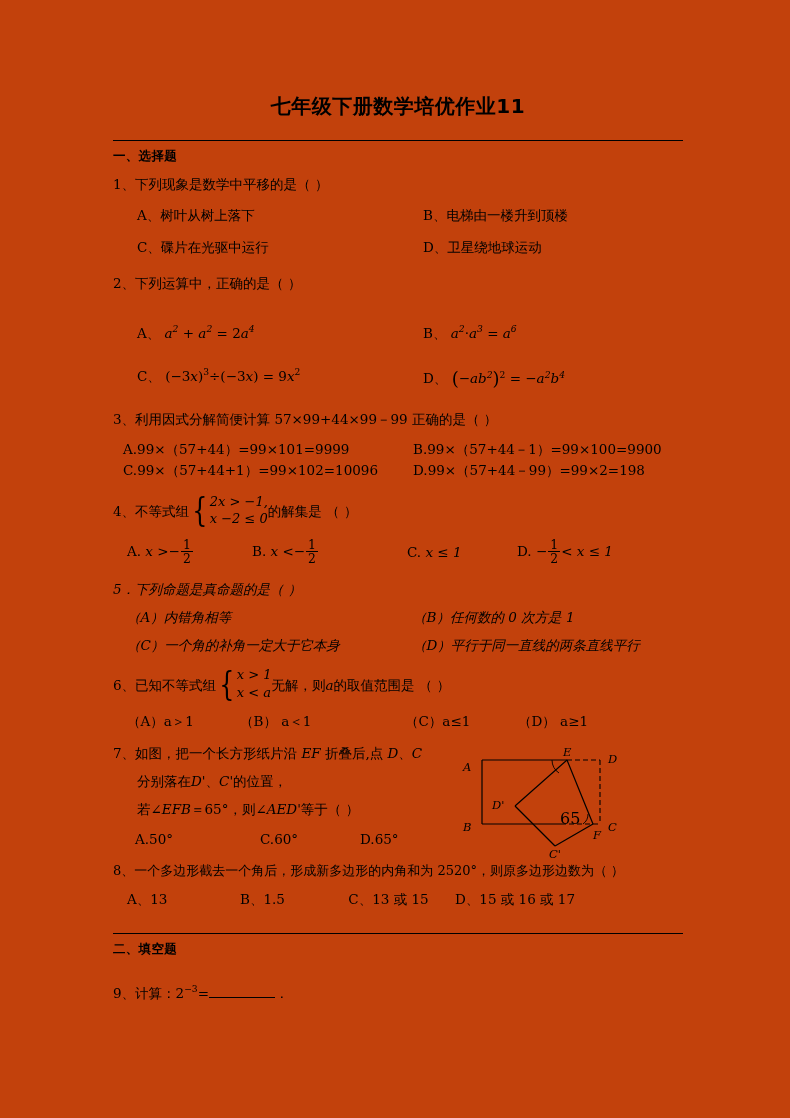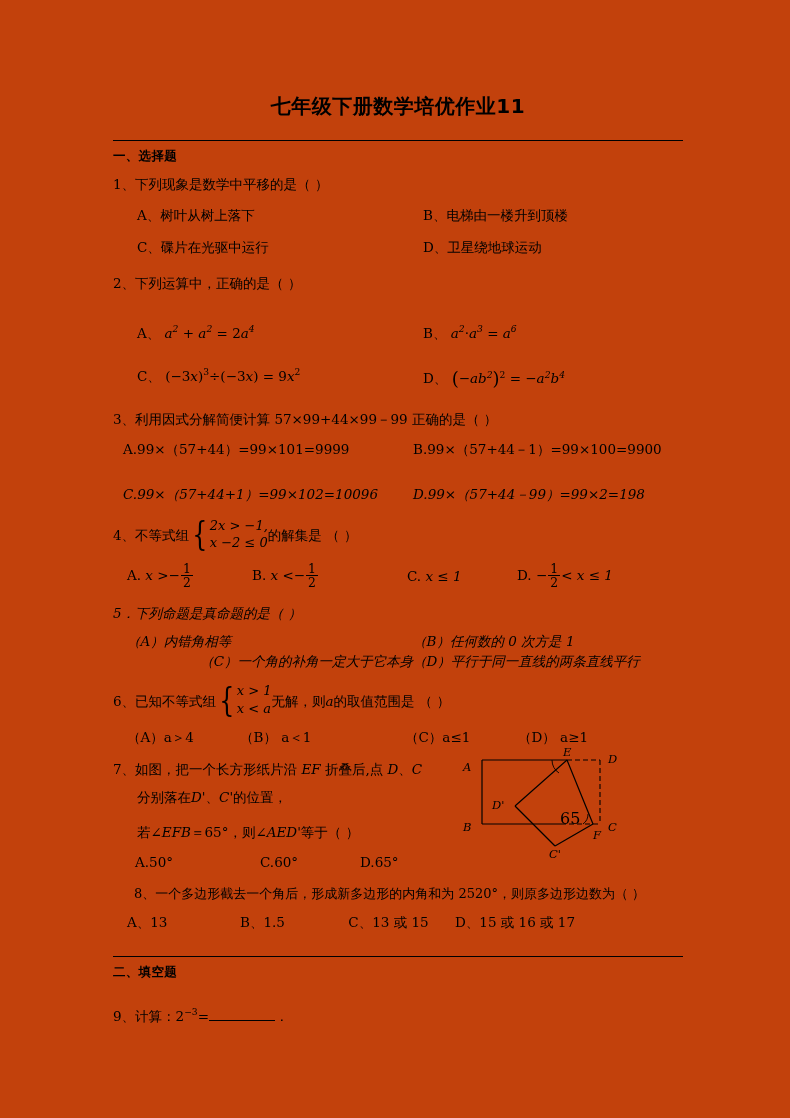--- a/index.html
+++ b/index.html
@@ -210,21 +210,21 @@
         </span>
       </div>
     </div>
 
     <div class="q" style="margin-top:17px;">
       <div class="q-stem">3、利用因式分解简便计算 57×99+44×99－99 正确的是（    ）</div>
       <div class="opt-row" style="margin-top:10px;padding-left:10px;">
         <span class="opt" style="width:290px;">A.99×（57+44）=99×101=9999</span>
         <span class="opt">B.99×（57+44－1）=99×100=9900</span>
       </div>
-      <div class="opt-row" style="margin-top:25px;padding-left:10px;font-style:italic;">
+      <div class="opt-row" style="margin-top:1px;padding-left:10px;">
         <span class="opt" style="width:290px;">C.99×（57+44+1）=99×102=10096</span>
         <span class="opt">D.99×（57+44－99）=99×2=198</span>
       </div>
     </div>
 
     <div class="q" style="margin-top:13px;">
       <div class="q-stem" style="display:flex;align-items:center;">
         <span>4、不等式组</span>
         <span class="sys">
           <span class="brace">{</span>
@@ -254,67 +254,67 @@
         </span>
       </div>
     </div>
 
     <div class="q" style="margin-top:13px;font-style:italic;">
       <div class="q-stem">5．下列命题是真命题的是（    ）</div>
       <div class="opt-row" style="margin-top:8px;padding-left:14px;">
         <span class="opt" style="width:286px;">（A）内错角相等</span>
         <span class="opt">（B）任何数的 0 次方是 1</span>
       </div>
-      <div class="opt-row" style="padding-left:14px;text-align:right;">
+      <div class="opt-row" style="margin-top:8px;padding-left:14px;">
         <span class="opt" style="width:286px;">（C）一个角的补角一定大于它本身</span>
         <span class="opt">（D）平行于同一直线的两条直线平行</span>
       </div>
     </div>
 
     <div class="q" style="margin-top:12px;">
       <div class="q-stem" style="display:flex;align-items:center;">
         <span>6、已知不等式组</span>
         <span class="sys">
           <span class="brace">{</span>
           <span class="rows">
             <span class="it">x &gt; 1</span>
             <span class="it">x &lt; a</span>
           </span>
         </span>
         <span>无解，则 </span>
           <i>a</i>
           <span> 的取值范围是    （    ）</span>
       </div>
       <div class="opt-row" style="margin-top:8px;padding-left:14px;">
-        <span class="opt" style="width:113px;">（A）a＞4</span>
+        <span class="opt" style="width:113px;">（A）a＞1</span>
         <span class="opt" style="width:165px;">（B）    a＜1</span>
         <span class="opt" style="width:113px;">（C）a≤1</span>
         <span class="opt">（D）   a≥1</span>
       </div>
     </div>
 
     <div class="q" style="margin-top:12px;">
       <div class="q-stem" style="width:350px;">
         <span>7、如图，把一个长方形纸片沿 </span><i>EF</i><span> 折叠后,点 </span><i>D</i><span>、</span><i>C</i>
       </div>
       <div class="q-stem indent" style="margin-top:8px;width:350px;">
         <span>分别落在</span><i>D'</i><span>、</span><i>C'</i><span>的位置，</span>
       </div>
-      <div class="q-stem indent" style="margin-top:15px;width:350px;">
+      <div class="q-stem indent" style="margin-top:8px;width:350px;">
         <span>若∠</span><i>EFB</i><span>＝65°，则∠</span><i>AED'</i><span>等于（    ）</span>
       </div>
       <div class="opt-row" style="margin-top:9px;padding-left:22px;">
         <span class="opt" style="width:125px;">A.50°</span>
         <span class="opt" style="width:100px;">C.60°</span>
         <span class="opt">D.65°</span>
       </div>
     </div>
 
     <div class="q" style="margin-top:12px;">
-      <div class="q-stem" style="font-size:13px;margin-left:21px;">8、一个多边形截去一个角后，形成新多边形的内角和为 2520°，则原多边形边数为（    ）</div>
+      <div class="q-stem" style="font-size:13px;">8、一个多边形截去一个角后，形成新多边形的内角和为 2520°，则原多边形边数为（    ）</div>
       <div class="opt-row" style="margin-top:9px;padding-left:14px;">
         <span class="opt" style="width:113px;">A、13</span>
         <span class="opt" style="width:82px;">B、1.5</span>
         <span class="opt" style="width:133px;text-align:center;">C、13 或 15</span>
         <span class="opt">D、15 或 16 或 17</span>
       </div>
     </div>
 
     <hr class="section-rule" style="margin-top:23px;">
     <div class="section-head-2" style="margin-top:7px;">二、填空题</div>

